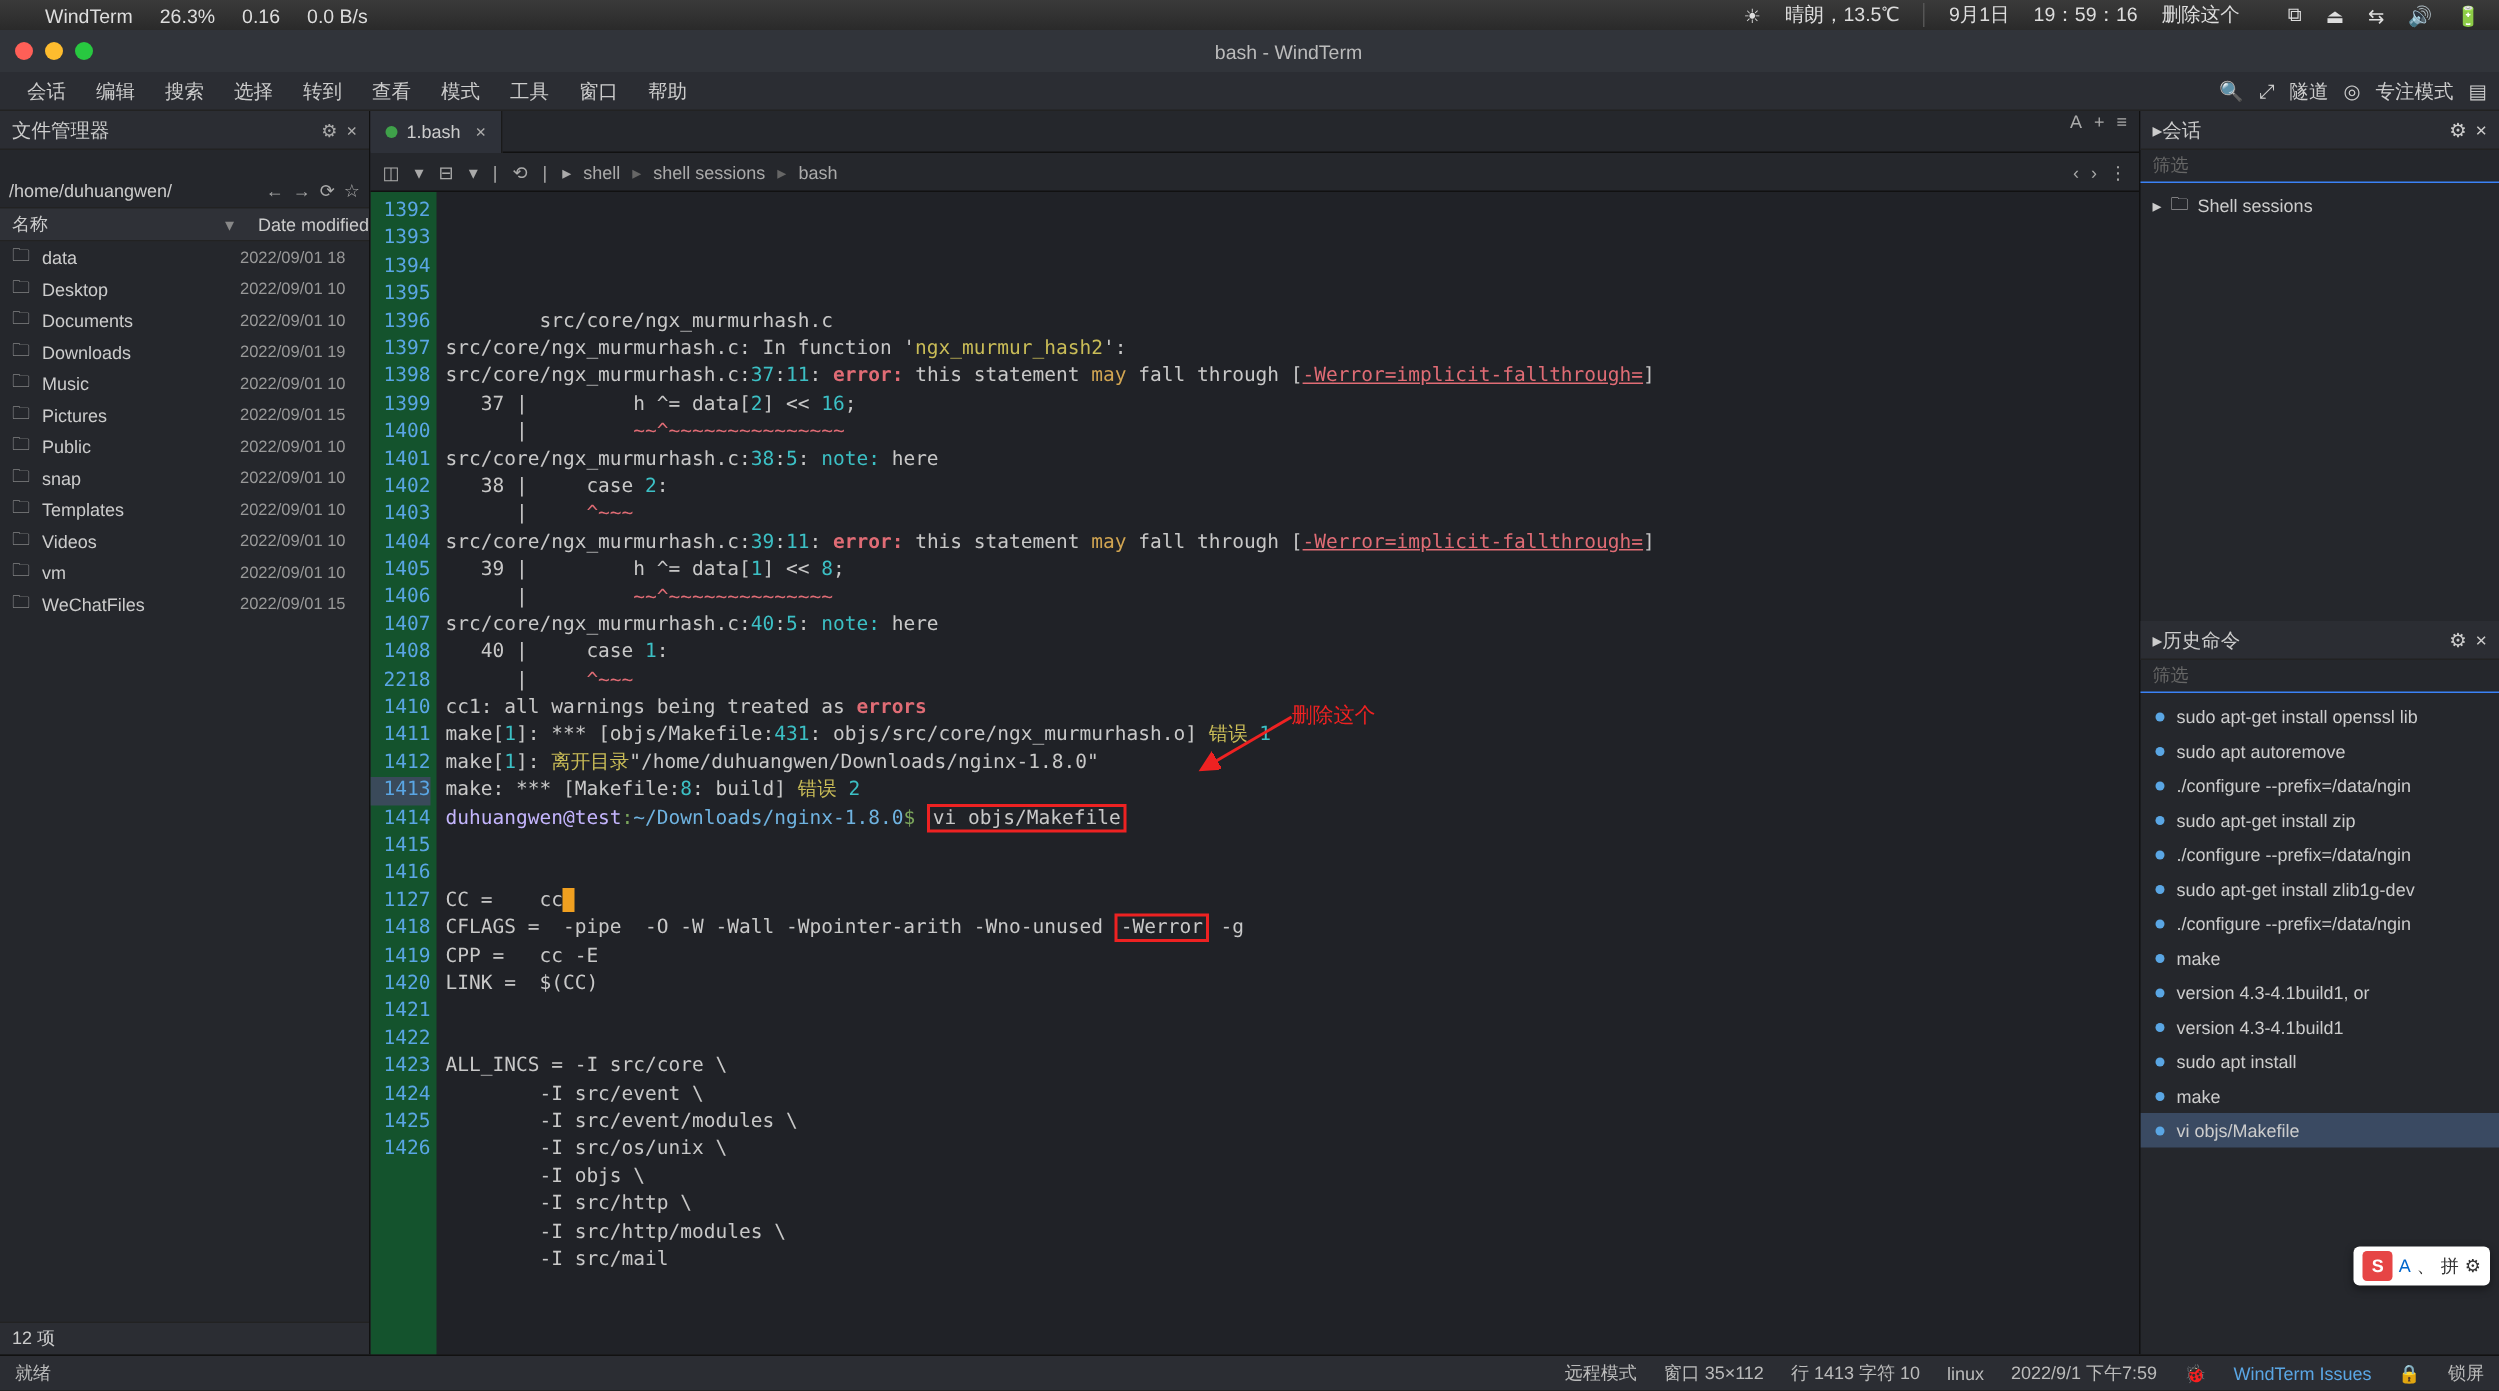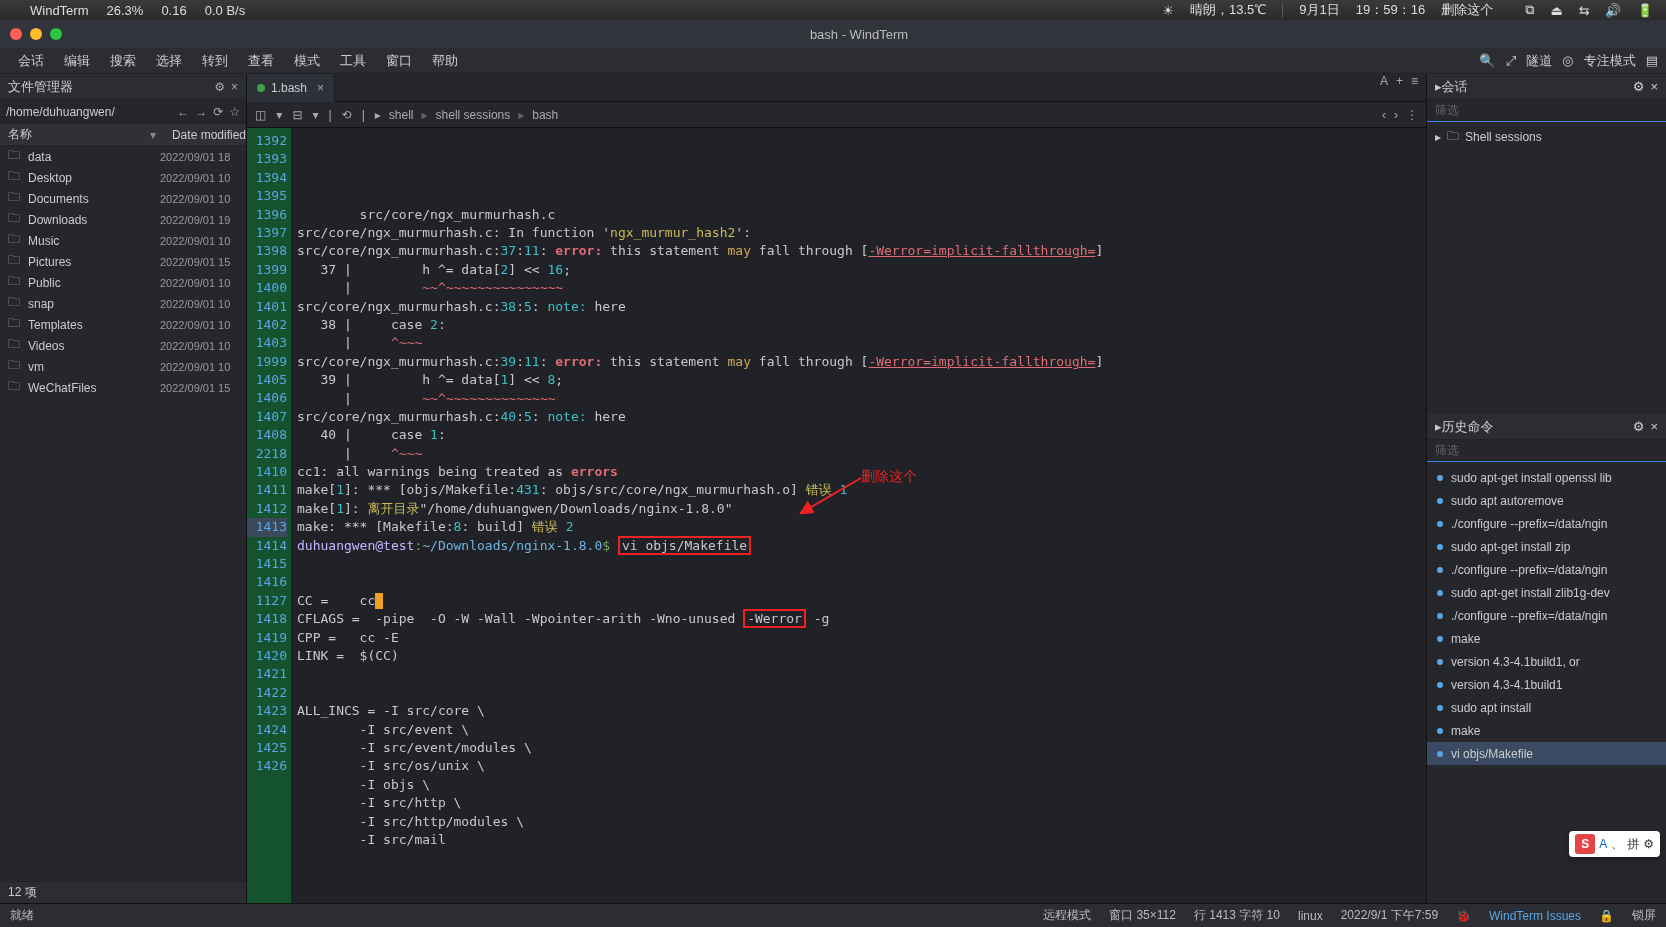--- a/index.html
+++ b/index.html
@@ -14,21 +14,21 @@
 .dot.r { background: #ff5f57; } .dot.y { background: #febc2e; } .dot.g { background: #28c840; }
 .titlebar .title { margin: 0 auto; }
 .appmenu { height: 26px; background: #2b2d33; display: flex; align-items: center; padding: 0 8px; border-bottom: 1px solid #222; font-size: 13px; }
 .appmenu .item { padding: 0 10px; cursor: default; }
 .appmenu .right { margin-left: auto; display: flex; align-items: center; gap: 10px; }
 .main { flex: 1; display: flex; overflow: hidden; }
 .left-panel { width: 247px; background: #25272c; display: flex; flex-direction: column; border-right: 1px solid #111; }
 .panel-header { height: 26px; background: #2b2d33; display: flex; align-items: center; padding: 0 8px; font-size: 13px; border-bottom: 1px solid #222; }
 .panel-header .title { flex: 1; }
 .panel-header .icons { display: flex; gap: 6px; font-size: 12px; color: #aaa; }
-.path-row { height: 24px; display: flex; align-items: center; padding: 0 6px; font-size: 12px; border-bottom: 1px solid #222; }
+.path-row { height: 24px; display: flex; align-items: center; padding: 0 6px; font-size: 12px; border-bottom: 1px solid #222; margin-top: 15px; }
 .path-row input { flex: 1; background: transparent; border: none; color: #ccc; font-size: 12px; outline: none; }
 .path-row .icons { display: flex; gap: 6px; color: #aaa; }
 .col-header { height: 22px; display: flex; align-items: center; background: #2f3137; border-bottom: 1px solid #222; font-size: 12px; }
 .col-header .col-name { flex: 1; padding-left: 8px; }
 .col-header .col-date { width: 86px; text-align: right; }
 .file-list { flex: 1; overflow: hidden; }
 .file-row { height: 21px; display: flex; align-items: center; padding-left: 8px; font-size: 12px; }
 .file-row .ico { width: 16px; color: #aaa; margin-right: 4px; }
 .file-row .name { flex: 1; }
 .file-row .date { width: 86px; color: #999; font-size: 11px; }
@@ -267,21 +267,21 @@
           <div class="ln">1394</div>
           <div class="ln">1395</div>
           <div class="ln">1396</div>
           <div class="ln">1397</div>
           <div class="ln">1398</div>
           <div class="ln">1399</div>
           <div class="ln">1400</div>
           <div class="ln">1401</div>
           <div class="ln">1402</div>
           <div class="ln">1403</div>
-          <div class="ln">1999</div>
+          <div class="ln">1404</div>
           <div class="ln">1405</div>
           <div class="ln">1406</div>
           <div class="ln">1407</div>
           <div class="ln">1408</div>
           <div class="ln">2218</div>
           <div class="ln">1410</div>
           <div class="ln">1411</div>
           <div class="ln">1412</div>
           <div class="ln mark">1413</div>
           <div class="ln">1414</div>

